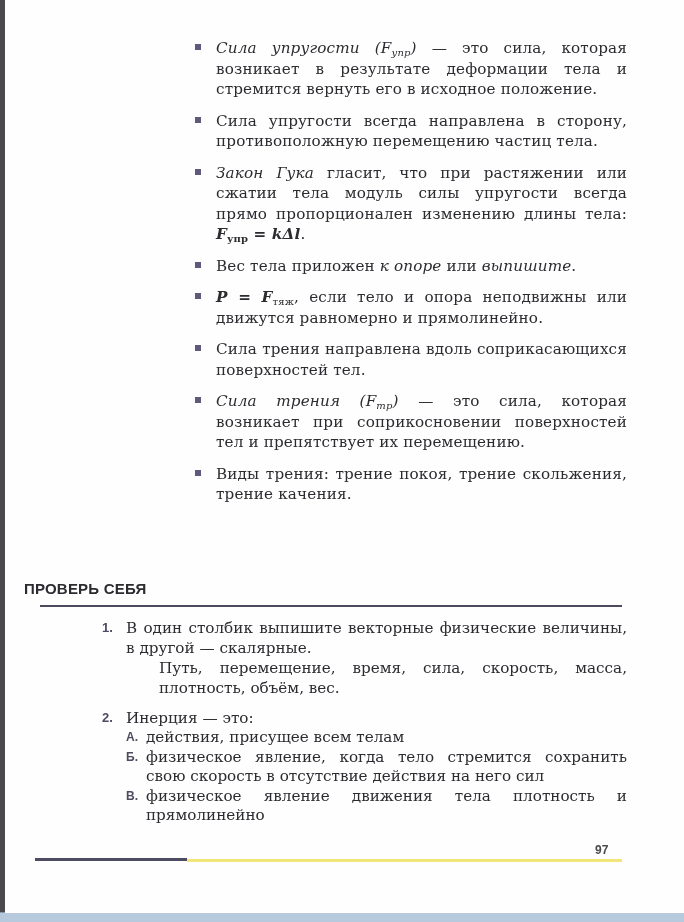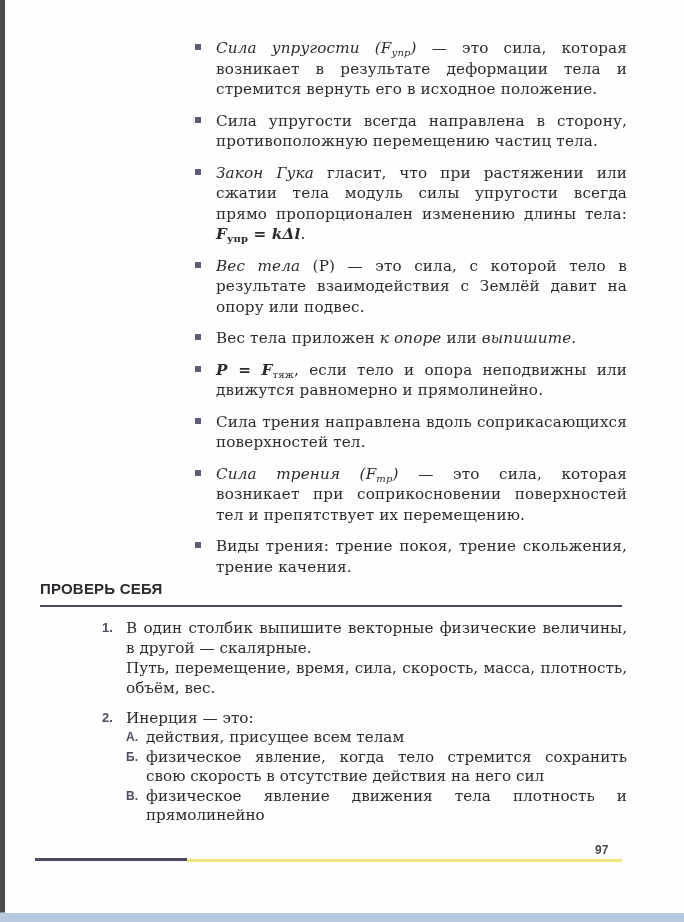--- a/index.html
+++ b/index.html
@@ -37,21 +37,21 @@
       letter-spacing: 0.15px;
     }
     .bullet-marker {
       position: absolute; left: 0; top: 6px; width: 6px; height: 6px;
       background: #5e5a7c;
     }
     .it { font-style: italic; }
     .bf { font-weight: bold; font-style: italic; }
     sub { font-size: 10px; line-height: 0; vertical-align: -3px; }
     .section-title {
-      position: absolute; left: 35px; top: 580px;
+      position: absolute; left: 19px; top: 580px;
       font-family: "Liberation Sans", "DejaVu Sans", sans-serif;
       font-weight: bold; font-size: 15px; color: #2b2b30;
       letter-spacing: 0.2px;
     }
     .section-rule {
       position: absolute; left: 35px; top: 605px; width: 582px; height: 2px;
       background: #4d4b60;
     }
     .questions {
       position: absolute; left: 97px; top: 618px; width: 525px;
@@ -60,21 +60,21 @@
     .q-item {
       position: relative; padding-left: 24px;
       font-size: 15.2px; line-height: 20px; margin-bottom: 10px;
       text-align: justify;
     }
     .q-num {
       position: absolute; left: 0; top: 0;
       font-family: "Liberation Sans", "DejaVu Sans", sans-serif;
       font-weight: bold; font-size: 13px; color: #4d4b60;
     }
-    .q-extra { display: block; }
+    .q-extra { display: block; margin-left: 33px; }
     .options { margin: 0; padding: 0; list-style: none; }
     .opt {
       position: relative; padding-left: 20px;
       font-size: 15.2px; line-height: 19.5px; text-align: justify;
     }
     .opt-letter {
       position: absolute; left: 0; top: 0;
       font-family: "Liberation Sans", "DejaVu Sans", sans-serif;
       font-weight: bold; font-size: 12px; color: #4d4b60;
     }
@@ -106,24 +106,20 @@
       <span class="bullet-marker"></span>
       <span class="it">Сила упругости (F</span><sub class="it">упр</sub><span class="it">)</span><span> — это сила, которая возникает в результате деформации тела и стремится вернуть его в исходное положение.</span>
     </li>
     <li class="bullet-item">
       <span class="bullet-marker"></span>
       <span>Сила упругости всегда направлена в сторону, противоположную перемещению частиц тела.</span>
     </li>
     <li class="bullet-item">
       <span class="bullet-marker"></span>
       <span class="it">Закон Гука</span><span> гласит, что при растяжении или сжатии тела модуль силы упругости всегда прямо пропорционален изменению длины тела: </span><span class="bf">F</span><sub style="font-weight:bold">упр</sub><span class="bf"> = kΔl</span><span>.</span>
-    </li>
-    <li class="bullet-item">
-      <span class="bullet-marker"></span>
-      <span class="it">Вес тела</span><span> (P)</span><span> — это сила, с которой тело в результате взаимодействия с Землёй давит на опору или подвес.</span>
     </li>
     <li class="bullet-item">
       <span class="bullet-marker"></span>
       <span>Вес тела приложен </span><span class="it">к опоре</span><span> или </span><span class="it">выпишите</span><span>.</span>
     </li>
     <li class="bullet-item">
       <span class="bullet-marker"></span>
       <span class="bf">P</span><span class="bf"> = F</span><sub>тяж</sub><span>, если тело и опора неподвижны или движутся равномерно и прямолинейно.</span>
     </li>
     <li class="bullet-item">

